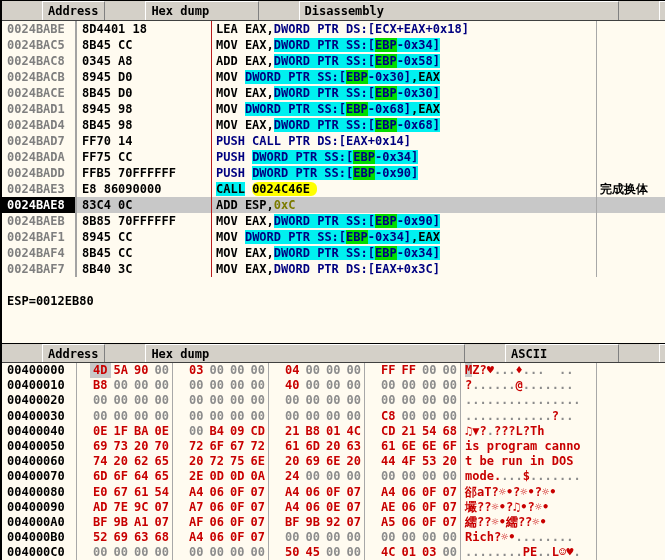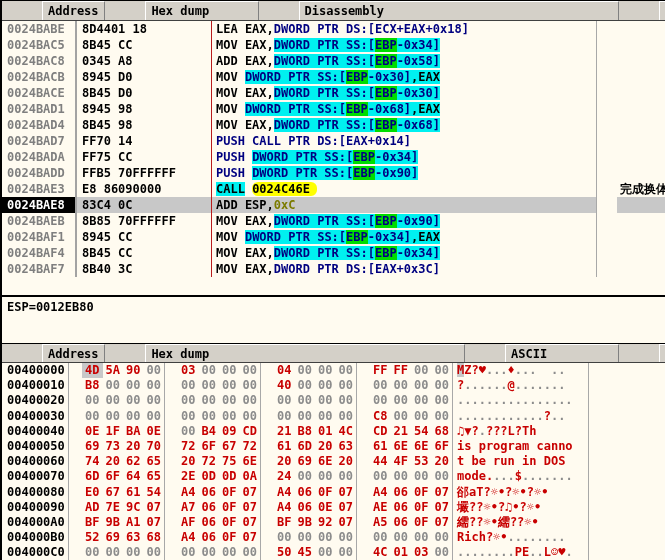--- a/index.html
+++ b/index.html
@@ -6,47 +6,47 @@
   html,body { width:665px; height:560px; overflow:hidden; }
   body {
     position:relative;
     background:#FFFBF0;
     font-family:"DejaVu Sans Mono","Liberation Mono",monospace;
     font-size:12px; font-weight:bold; color:#000;
     border-left:2px solid #000;
   }
   .panel { position:absolute; left:0; right:0; background:#FFFBF0; overflow:hidden; }
   #disasm-panel { top:0; height:297px; border-top:1px solid #000; border-bottom:2px solid #000; }
-  #info-pane   { top:297px; height:38px; padding:3px 0 0 5px; }
+  #info-pane   { top:291px; height:38px; padding:3px 0 0 5px; }
   #dump-panel  { top:343px; height:217px; border-top:1px solid #000; }
 
   .hdr { display:flex; height:20px; background:#D4D0C8; border-bottom:1px solid #404040; }
   #dump-panel .hdr { height:19px; }
   .hcell { border-right:1px solid #808080; border-top:1px solid #fff; border-left:1px solid #fff;
            padding:2px 0 0 5px; white-space:pre; overflow:hidden;margin-left:40px; }
   .hcell:last-child { border-right:none; flex:1; }
 
   .rows { overflow:hidden; }
   .drow { display:flex; height:16px; line-height:16px; white-space:pre; }
   .cell { overflow:hidden; }
   .addr { width:75px; padding-left:5px; color:#7F7F7F; border-right:2px solid #a3a3a3; }
   .hexc { width:135px; padding-left:5px; border-right:1px solid #b91c1c; }
   .disc { width:385px; padding-left:4px; border-right:1px solid #A8A8A8; }
-  .cmtc { flex:1; padding-left:3px;margin-left:20px; }
+  .cmtc { flex:1; padding-left:3px; }
   .drow.sel .hexc, .drow.sel .disc, .drow.sel .cmtc { background:#C8C8C8; }
   .drow.sel .addr { background:#000; color:#fff; }
 
   .c-k { color:#000; } .c-n { color:#000080; } .c-o { color:#7B7B00; }
   .c-r { color:#C80000; } .c-g { color:#8C8C8C; }
   .bg-c { background:#00F0F0; } .bg-g { background:#00DC00; }
   .bg-y { background:#FFFF00; padding-right:7px;border-radius:6px; }
   .bg-s { background:#C8C8C8; }
 
   .xrow { display:flex; height:15.2px; line-height:15px; white-space:pre; }
-  .addr2 { width:67px; padding-left:5px; color:#000; border-right:1px solid #A8A8A8; }
+  .addr2 { width:75px; padding-left:5px; color:#000; border-right:1px solid #A8A8A8; }
   .bgroup { display:flex; width:96px; border-right:1px solid #A8A8A8;padding-left:13px; }
   .byte { width:24px; text-align:center; }
   .ascc { width:136px; padding-left:4px; border-right:1px solid #A8A8A8; overflow:hidden; }
   .padc { flex:1; }
 </style>
 </head>
 <body>
 
 <div id="disasm-panel" class="panel">
   <div class="hdr">

